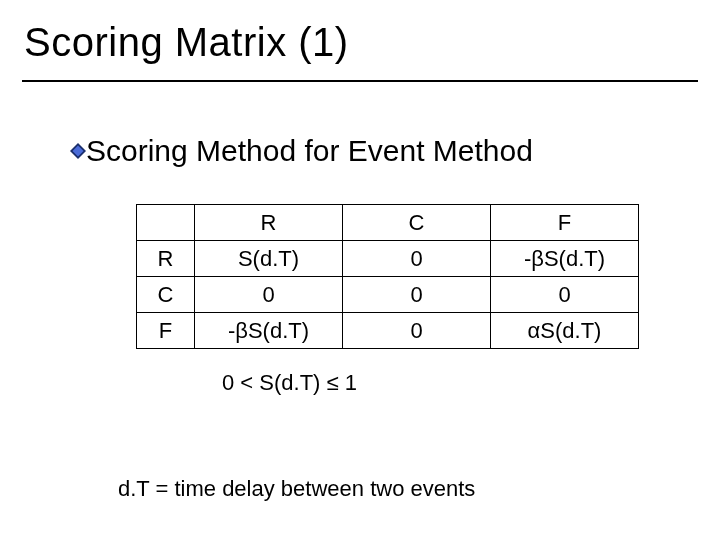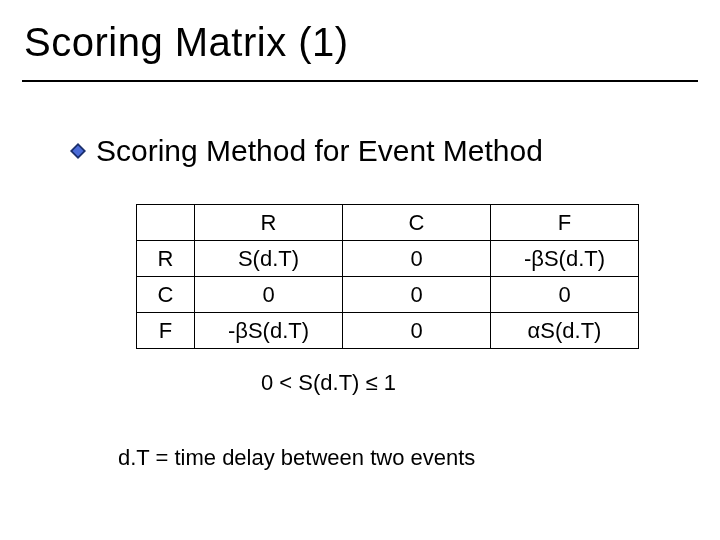--- a/index.html
+++ b/index.html
@@ -33,21 +33,20 @@
     top: 80px;
     width: 676px;
     border-top: 2px solid #000;
   }
   .bullet-row {
     position: absolute;
     left: 70px;
     top: 134px;
     display: flex;
     align-items: center;
-    gap: 10px;
   }
   .bullet-icon {
     width: 16px;
     height: 16px;
     display: inline-block;
   }
   .bullet-text {
     font-size: 30px;
     font-weight: 400;
   }
@@ -69,26 +68,25 @@
   .matrix .col-lbl { width: 58px; }
   .matrix .col-a   { width: 148px; }
   .matrix .col-b   { width: 148px; }
   .matrix .col-c   { width: 148px; }
   .constraints {
     position: absolute;
     left: 222px;
     top: 368px;
     font-size: 22px;
     line-height: 1.35;
-    margin-left: 39px;
   }
   .notes {
     position: absolute;
     left: 118px;
-    top: 443px;
+    top: 474px;
     font-size: 22px;
     line-height: 1.35;
   }
 </style>
 </head>
 <body>
 
 <div class="slide">
 
   <div class="title">Scoring Matrix (1)</div>

